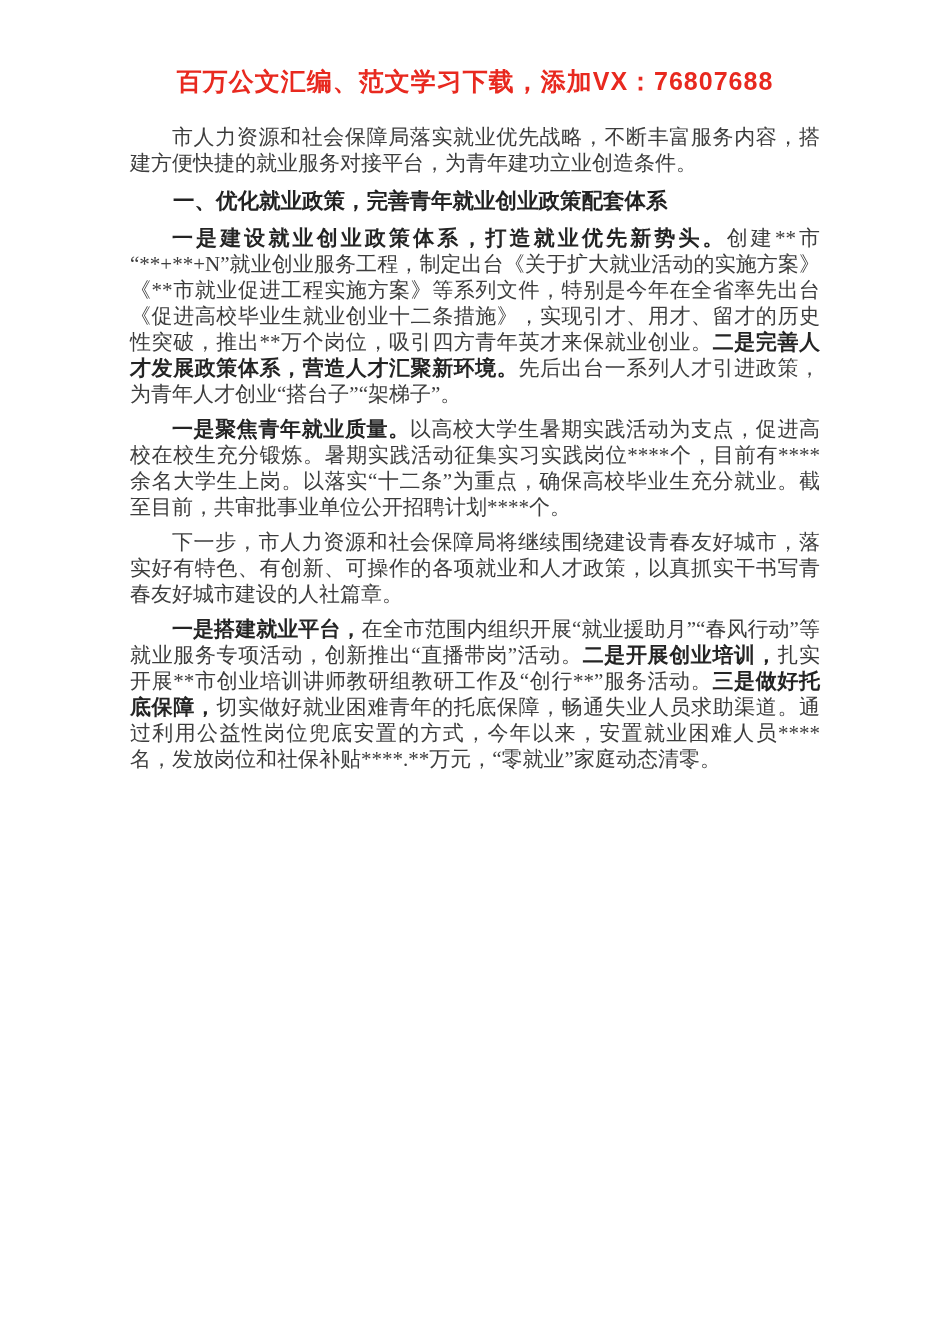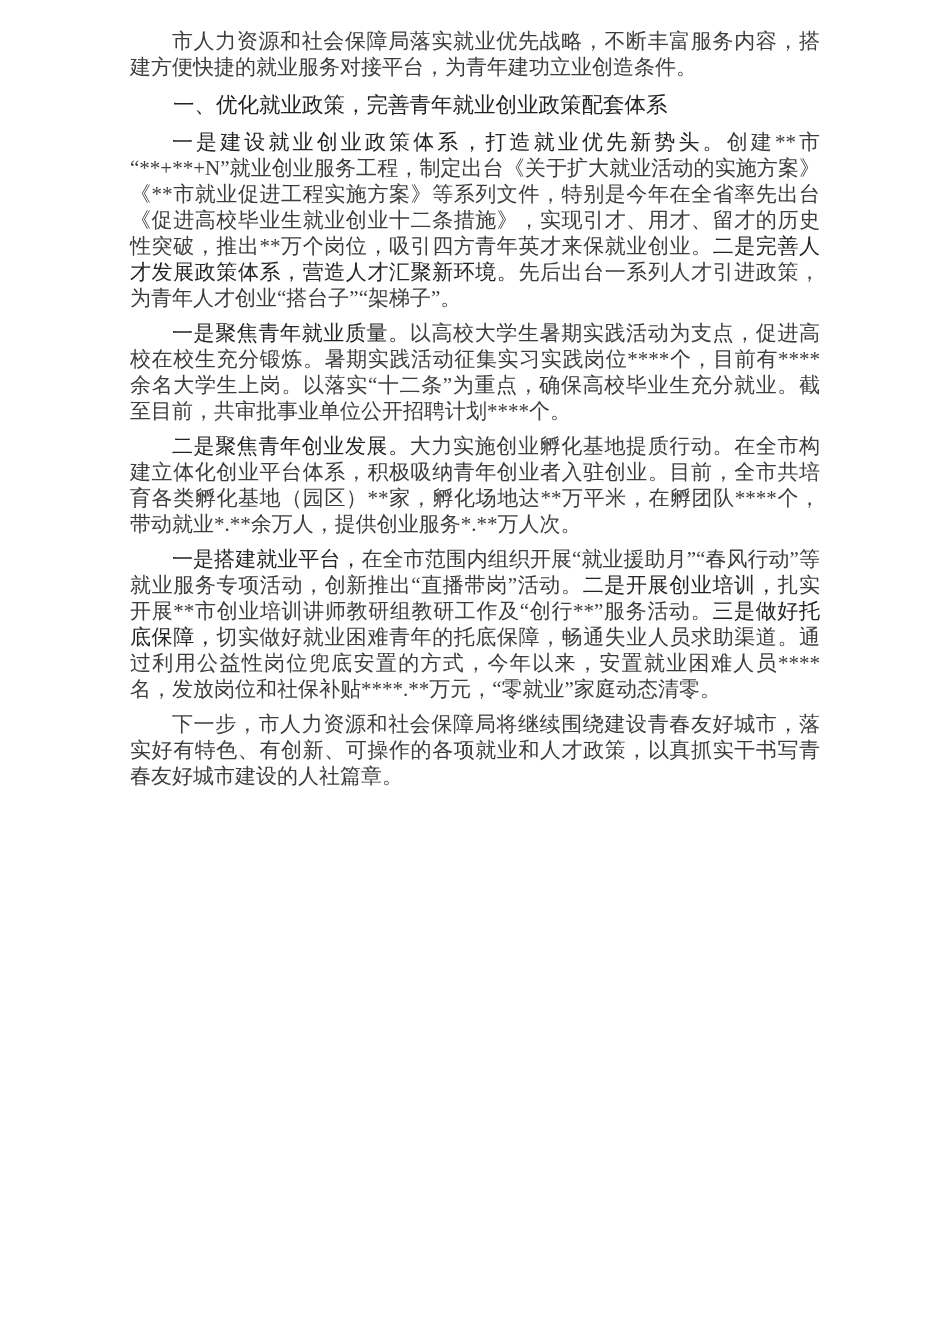--- a/index.html
+++ b/index.html
@@ -29,42 +29,44 @@
     text-align: justify;
   }
   .content p {
     margin: 9px 0;
     text-indent: 2em;
   }
   .content h2 {
     margin: 12px 0 10px 0;
     text-indent: 2em;
     font-size: 21.5px;
-    font-weight: 400;
+    font-weight: 700;
     color: #222222;
     line-height: 27px;
   }
   .content .b {
-    font-weight: 400;
+    font-weight: 700;
     color: #242424;
   }
 </style>
 </head>
 <body>
 
 <div class="page">
 
+  <div class="promo">
+    <span style="color: rgb(232, 41, 31);">百万公文汇编、范文学习下载，添加VX：76807688</span>
+  </div>
 
   <div class="content">
     <p><span>市人力资源和社会保障局落实就业优先战略，不断丰富服务内容，搭建方便快捷的就业服务对接平台，为青年建功立业创造条件。</span></p>
 
     <h2>一、优化就业政策，完善青年就业创业政策配套体系</h2>
     <p><span class="b">一是建设就业创业政策体系，打造就业优先新势头。</span><span>创建**市“**+**+N”就业创业服务工程，制定出台《关于扩大就业活动的实施方案》《**市就业促进工程实施方案》等系列文件，特别是今年在全省率先出台《促进高校毕业生就业创业十二条措施》，实现引才、用才、留才的历史性突破，推出**万个岗位，吸引四方青年英才来保就业创业。</span><span class="b">二是完善人才发展政策体系，营造人才汇聚新环境。</span><span>先后出台一系列人才引进政策，为青年人才创业“搭台子”“架梯子”。</span></p>
 
     <p><span class="b">一是聚焦青年就业质量。</span><span>以高校大学生暑期实践活动为支点，促进高校在校生充分锻炼。暑期实践活动征集实习实践岗位****个，目前有****余名大学生上岗。以落实“十二条”为重点，确保高校毕业生充分就业。截至目前，共审批事业单位公开招聘计划****个。</span></p>
-    <p><span class="b">二是聚焦青年创业发展。</span><span>大力实施创业孵化基地提质行动。在全市构建立体化创业平台体系，积极吸纳青年创业者入驻创业。目前，全市共培育各类孵化基地（园区）**家，孵化场地达**万平米，在孵团队****个，带动就业*.**余万人，提供创业服务*.**万人次。</span></p>
+
+    <p><span>下一步，市人力资源和社会保障局将继续围绕建设青春友好城市，落实好有特色、有创新、可操作的各项就业和人才政策，以真抓实干书写青春友好城市建设的人社篇章。</span></p>
 
     <p><span class="b">一是搭建就业平台，</span><span>在全市范围内组织开展“就业援助月”“春风行动”等就业服务专项活动，创新推出“直播带岗”活动。</span><span class="b">二是开展创业培训，</span><span>扎实开展**市创业培训讲师教研组教研工作及“创行**”服务活动。</span><span class="b">三是做好托底保障，</span><span>切实做好就业困难青年的托底保障，畅通失业人员求助渠道。通过利用公益性岗位兜底安置的方式，今年以来，安置就业困难人员****名，发放岗位和社保补贴****.**万元，“零就业”家庭动态清零。</span></p>
-
-    <p><span>下一步，市人力资源和社会保障局将继续围绕建设青春友好城市，落实好有特色、有创新、可操作的各项就业和人才政策，以真抓实干书写青春友好城市建设的人社篇章。</span></p>
   </div>
 
 </div>
 
 </body></html>

